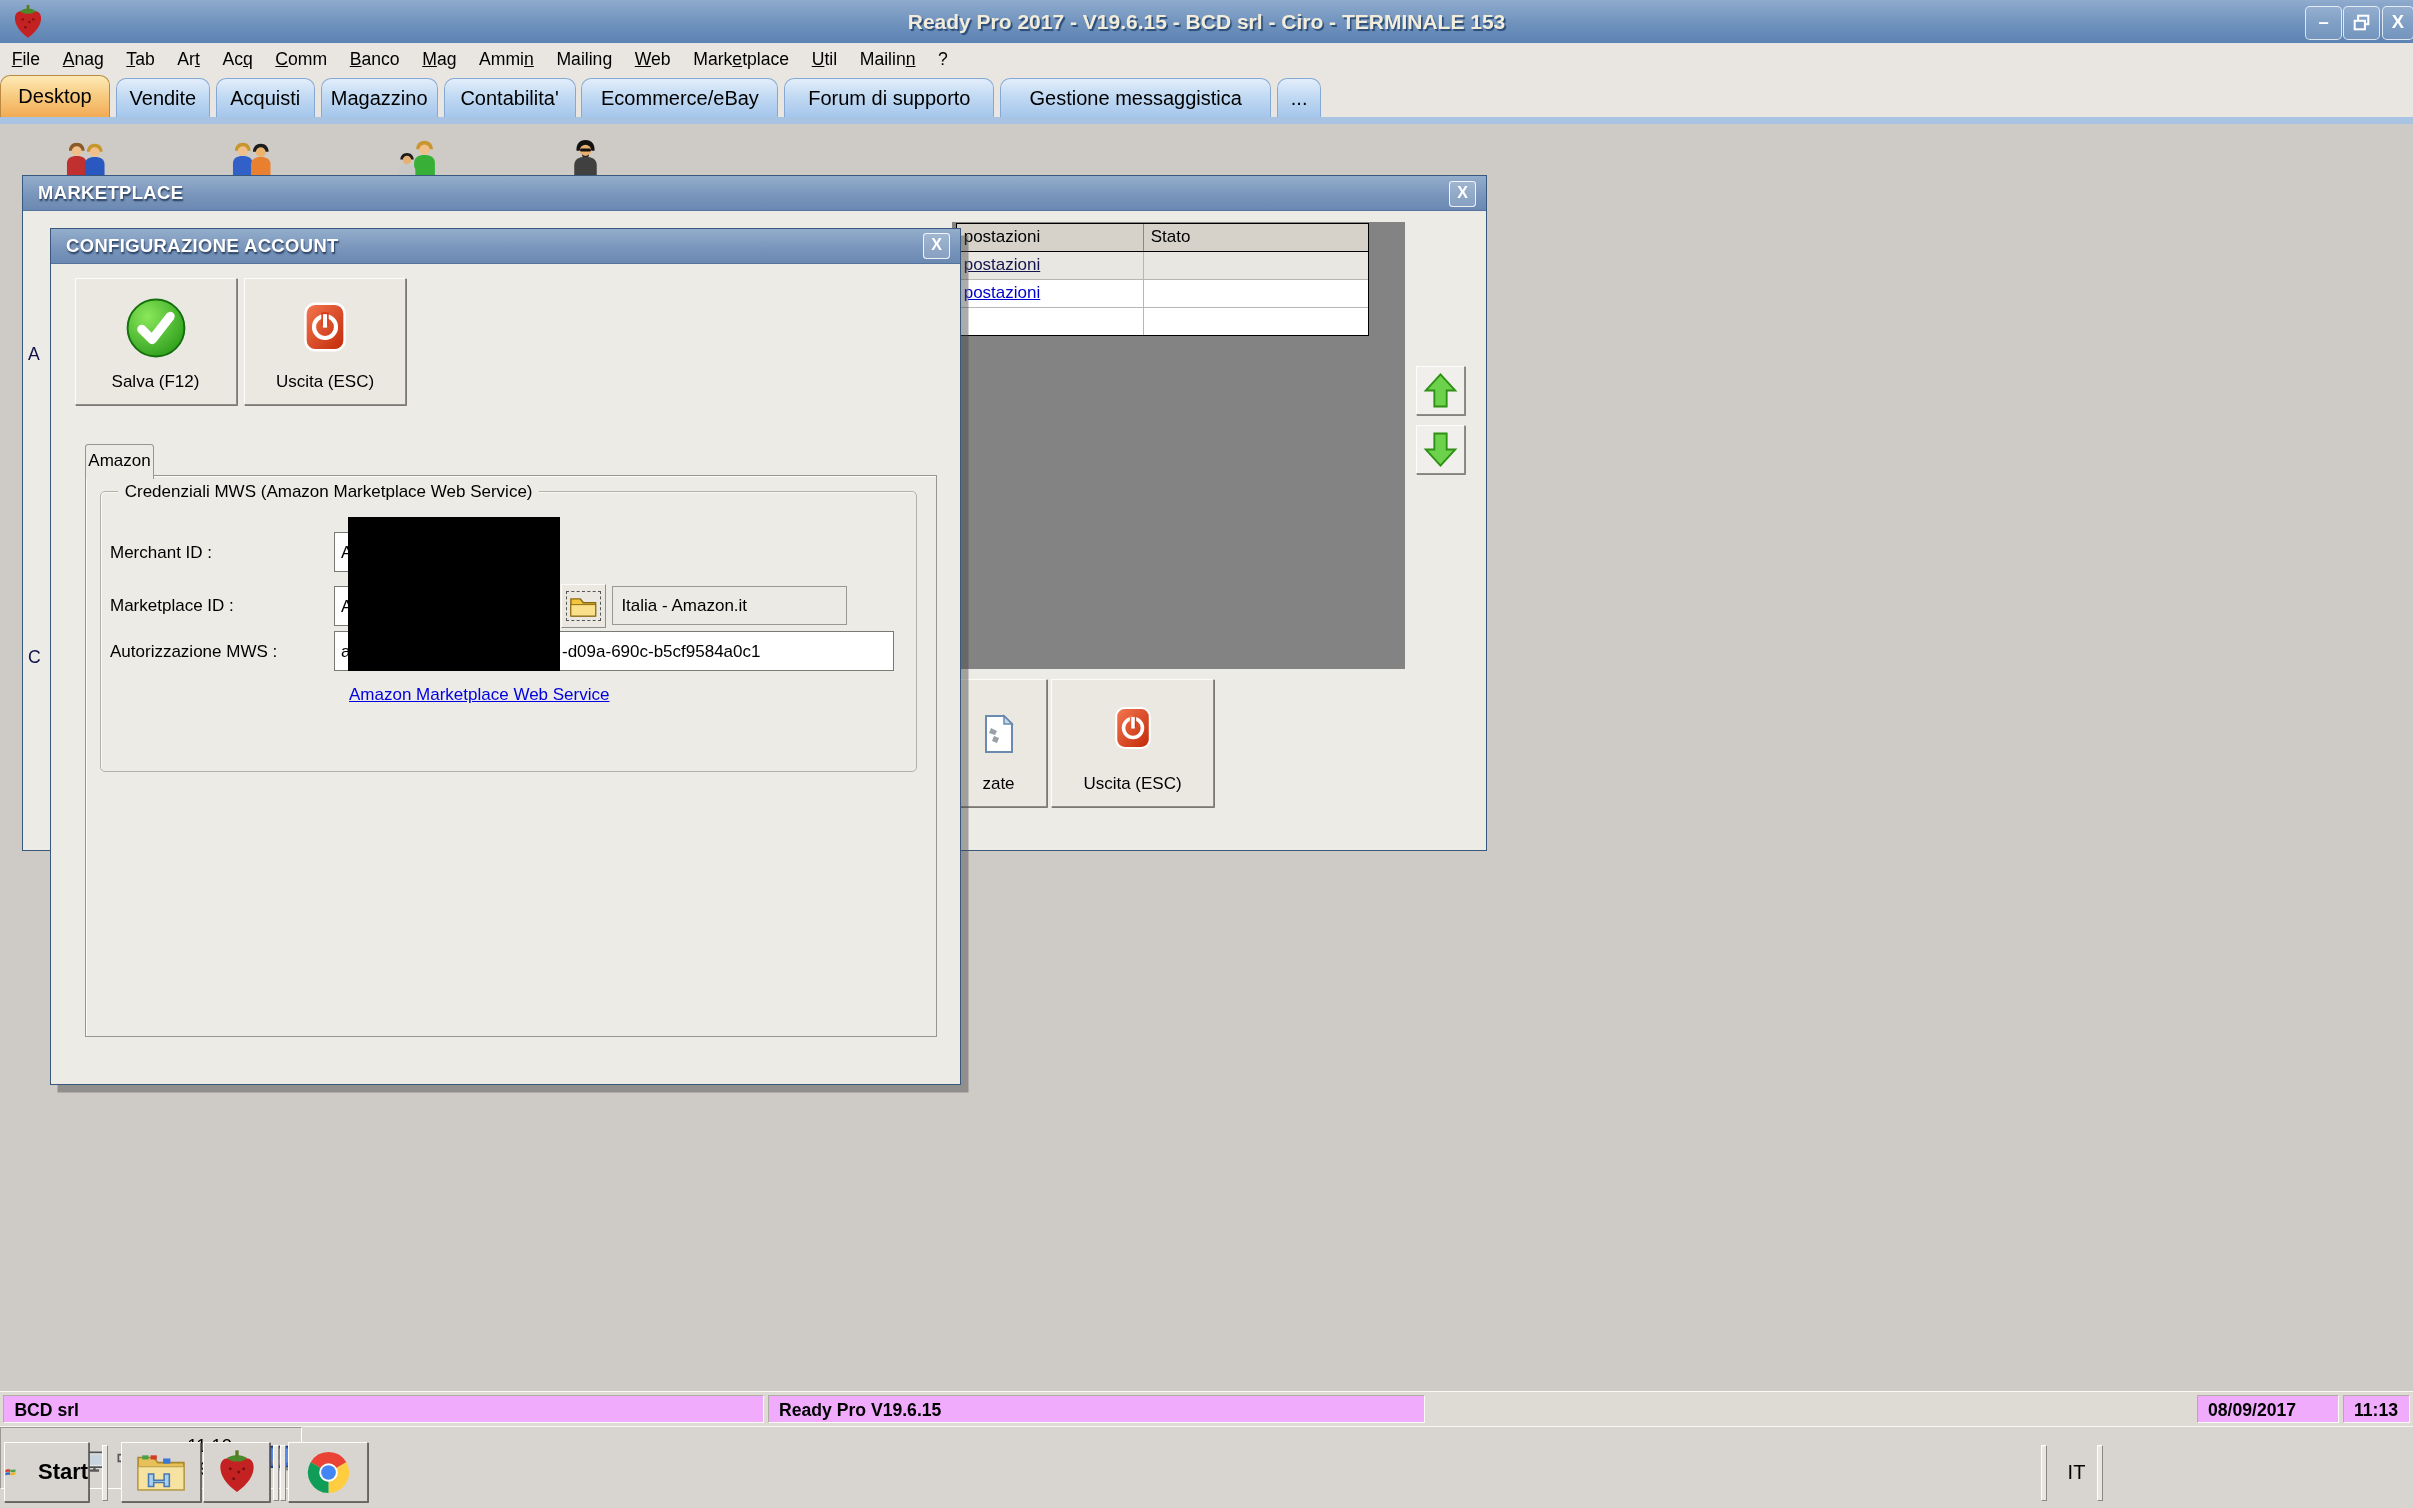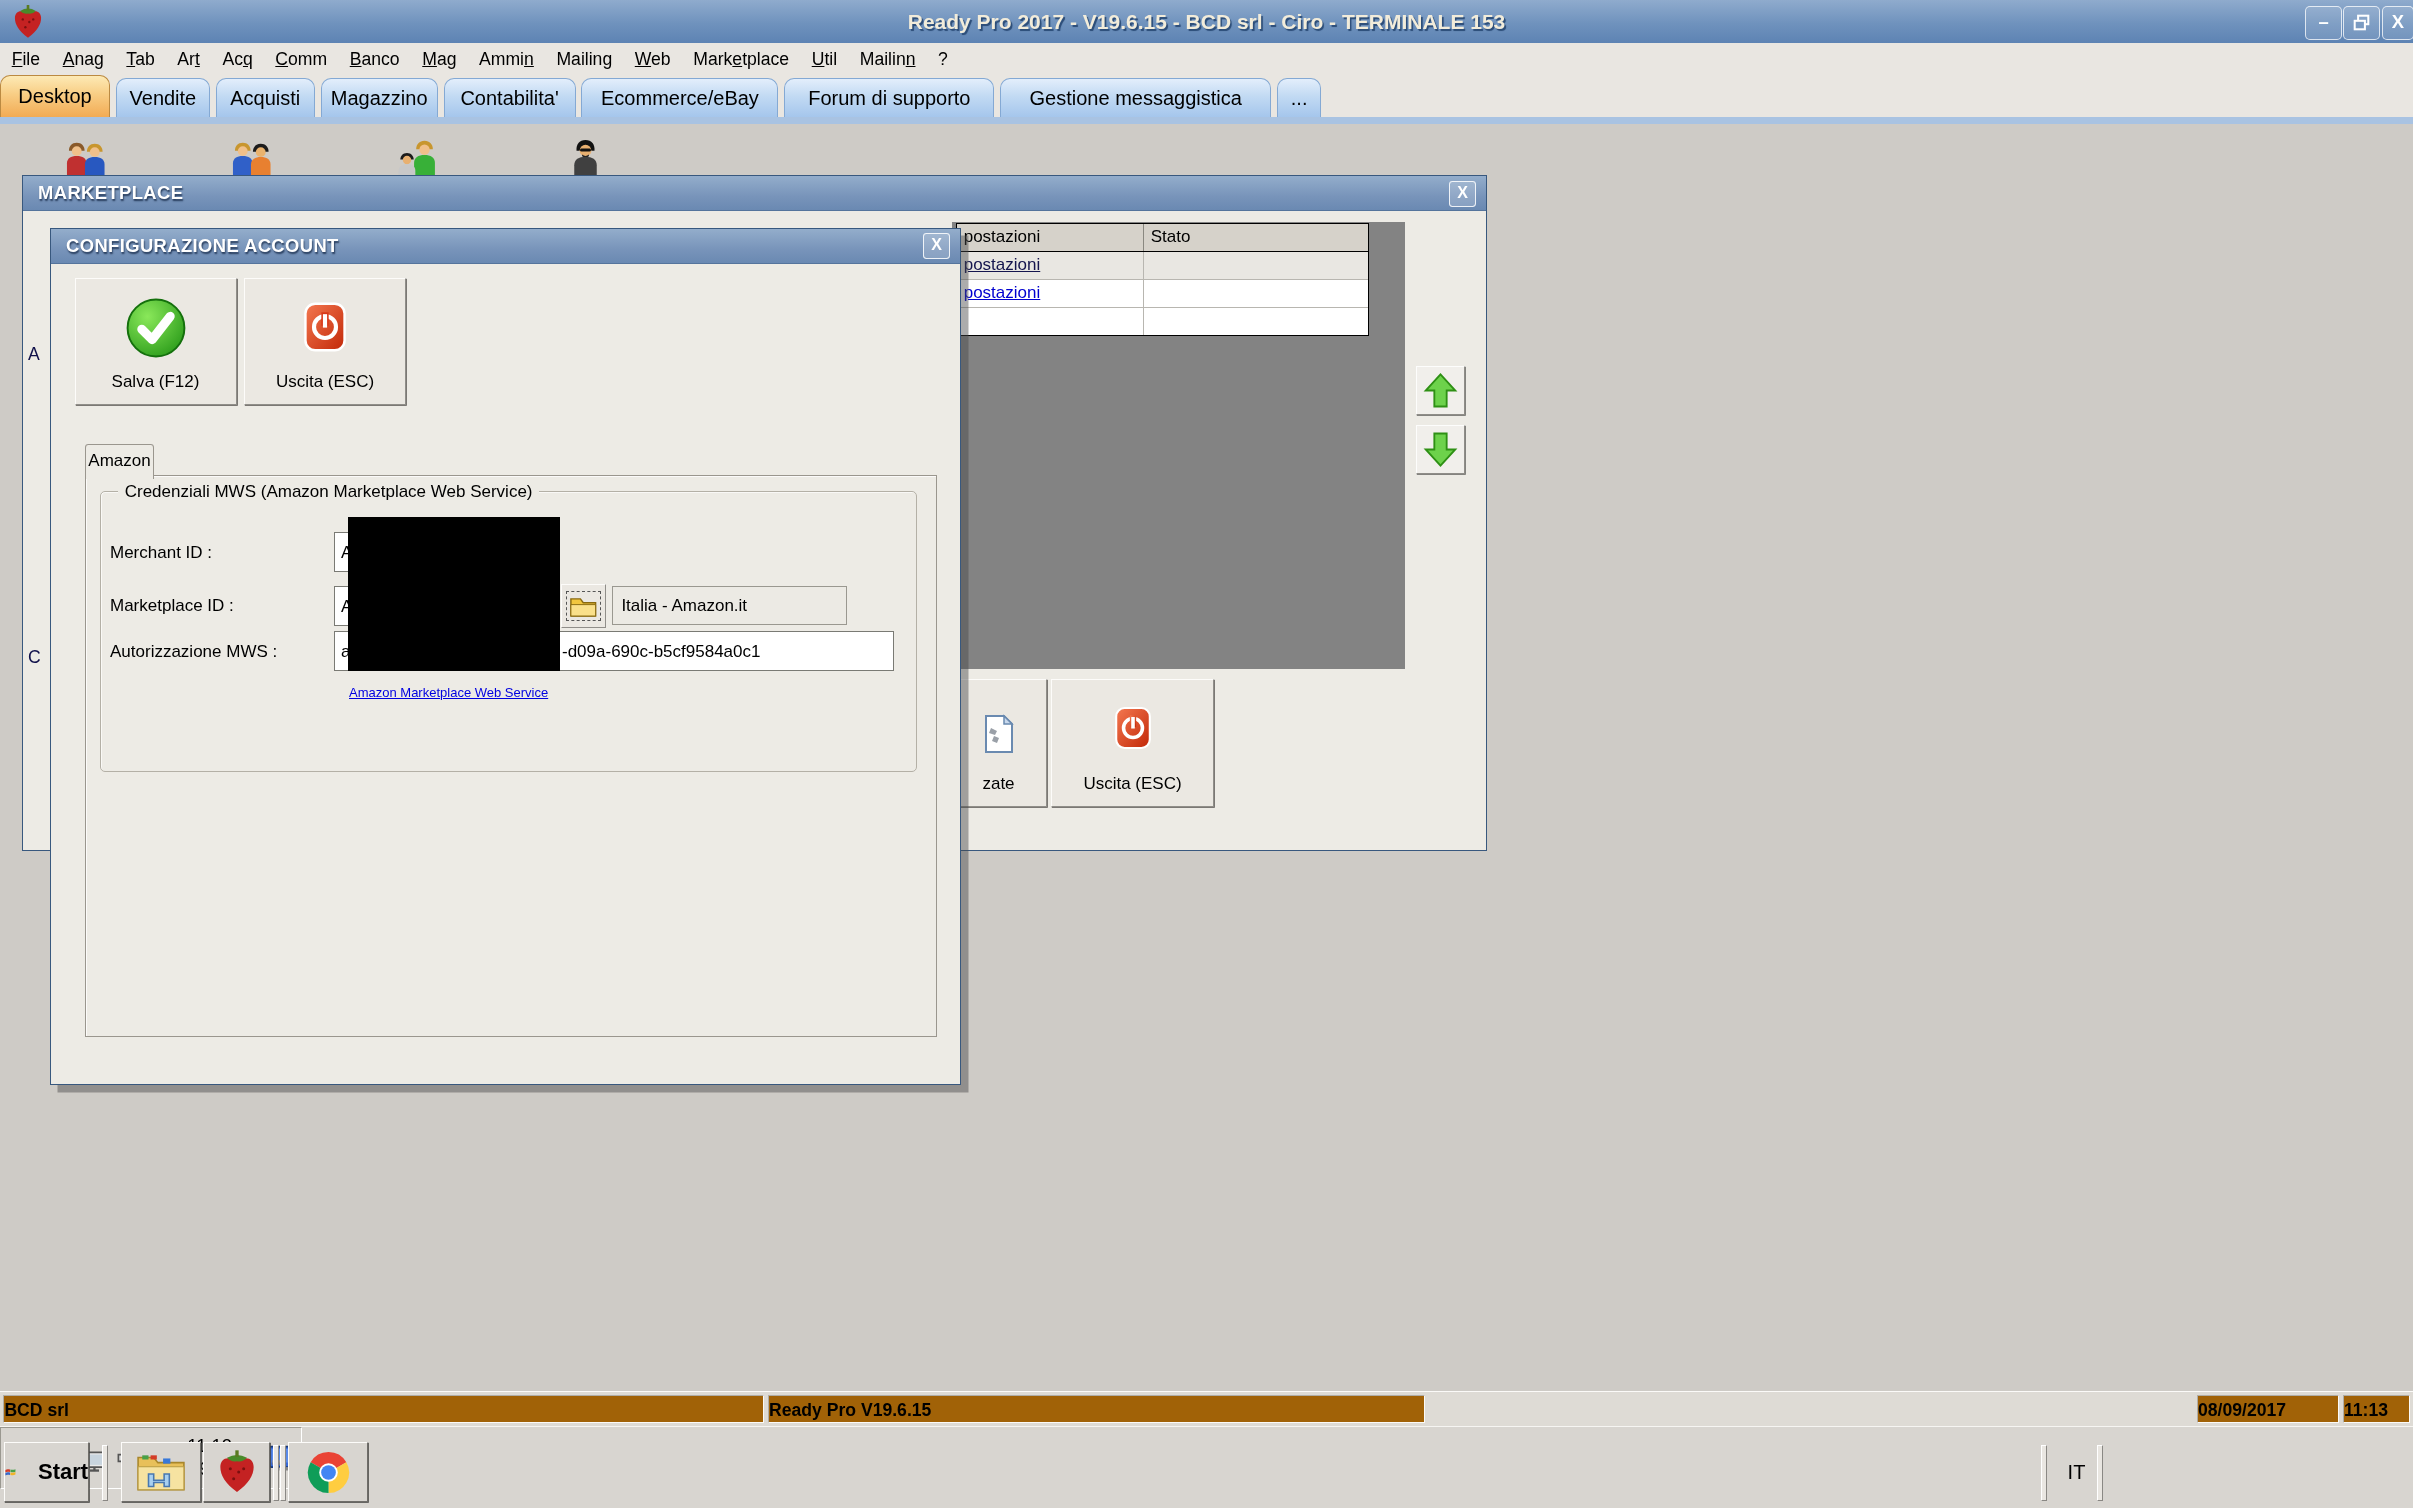--- a/index.html
+++ b/index.html
@@ -82,26 +82,26 @@
   .grouplbl{left:67px;top:253px;background:#edebe5;padding:0 6.7px;font-size:17px;}
   .flabel{height:23.5px;line-height:23.5px;font-size:17px;width:218px;}
   .input{background:#fff;border:0.8px solid #7a7a74;box-sizing:border-box;font-size:17px;line-height:39px;padding-left:5.9px;cursor:text;}
   .field-ro{background:#eceae4;border:0.8px solid #9a9890;box-sizing:border-box;font-size:17px;line-height:37px;padding-left:8.4px;}
   .browse{left:510px;top:355px;width:45px;height:44px;background:#ebe8e2;border:1.7px solid;
     border-color:#fdfcfa #908e89 #908e89 #fdfcfa;box-sizing:border-box;cursor:pointer;
     display:flex;align-items:center;justify-content:center;}
   .browse .dash{border:0.8px dashed #555;padding:1.7px 2.5px;display:flex;}
   #blackbox{left:297px;top:288px;width:212px;height:154px;background:#000;z-index:5;}
   .auth-right{position:absolute;left:227px;top:0;}
-  a.weblink{font-size:13px;color:#0000e0;text-decoration:underline;cursor:pointer;}
+  a.weblink{font-size:17px;color:#0000e0;text-decoration:underline;cursor:pointer;}
 
   
   #statusbar{left:0;top:1391px;width:2413px;height:35px;background:#dedbd5;border-top:0.8px solid #fbfaf8;}
   .ssec{top:2.5px;height:28.5px;line-height:28.5px;border:0.8px solid;border-color:#b0ada6 #fbfaf7 #fbfaf7 #b0ada6;
-    font-size:17.6px;font-weight:bold;padding-left:0;box-sizing:border-box;background:#a16207;white-space:nowrap;}
+    font-size:17.6px;font-weight:bold;padding-left:10px;box-sizing:border-box;background:#f0abfc;white-space:nowrap;}
 
   
   #taskbar{left:0;top:1426px;width:2413px;height:82px;background:#d8d5d0;border-top:0.8px solid #f6f5f2;}
   .tbtn{top:15px;height:60px;background:#d8d5d0;border:1.7px solid;border-color:#fdfcfa #6f6d69 #6f6d69 #fdfcfa;
     box-shadow:0.8px 0.8px 0 #4a4a48;box-sizing:border-box;cursor:pointer;display:flex;align-items:center;justify-content:center;gap:22px;}
   .vdiv{top:18.4px;width:4.2px;height:54px;background:#e9e6e1;border:0.8px solid;border-color:#fff #8a8884 #8a8884 #fff;}
   #tray{left:2105px;top:13.4px;width:302px;height:62px;border:1.7px solid;border-color:#9a9890 #fff #fff #9a9890;
     background:#d8d5d0;display:flex;align-items:center;box-sizing:border-box;}
   .trayic{margin-left:8.4px;cursor:pointer;display:flex;}
   #clock{margin-left:11.7px;width:107px;text-align:center;font-size:18.4px;line-height:22.6px;}

